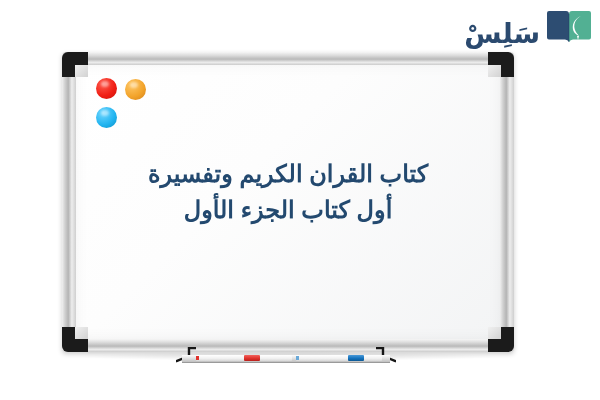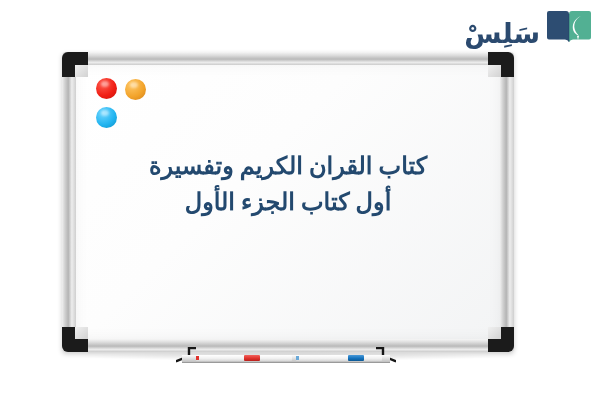--- a/index.html
+++ b/index.html
@@ -141,25 +141,25 @@
   }
   .magnet.m1 { left: 0;   top: 0;  }
   .magnet.m2 { left: 29px;top: 1px;}
   .magnet.m3 { left: 0;   top: 29px;}
 
   
   .board-title {
     position: absolute;
     left: 20px;
     right: 20px;
-    top: 96px;
+    top: 104px;
     text-align: center;
     direction: rtl;
     color: #23496f;
-    font-family: Liberation Serif, serif;
+    font-family: Liberation Sans, sans-serif;
     font-weight: bold;
     font-size: 24px;
     line-height: 1.52;
     z-index: 3;
     letter-spacing: -0.2px;
   }
   .board-title .line { display: block; white-space: nowrap; }
 
   
   .tray {

